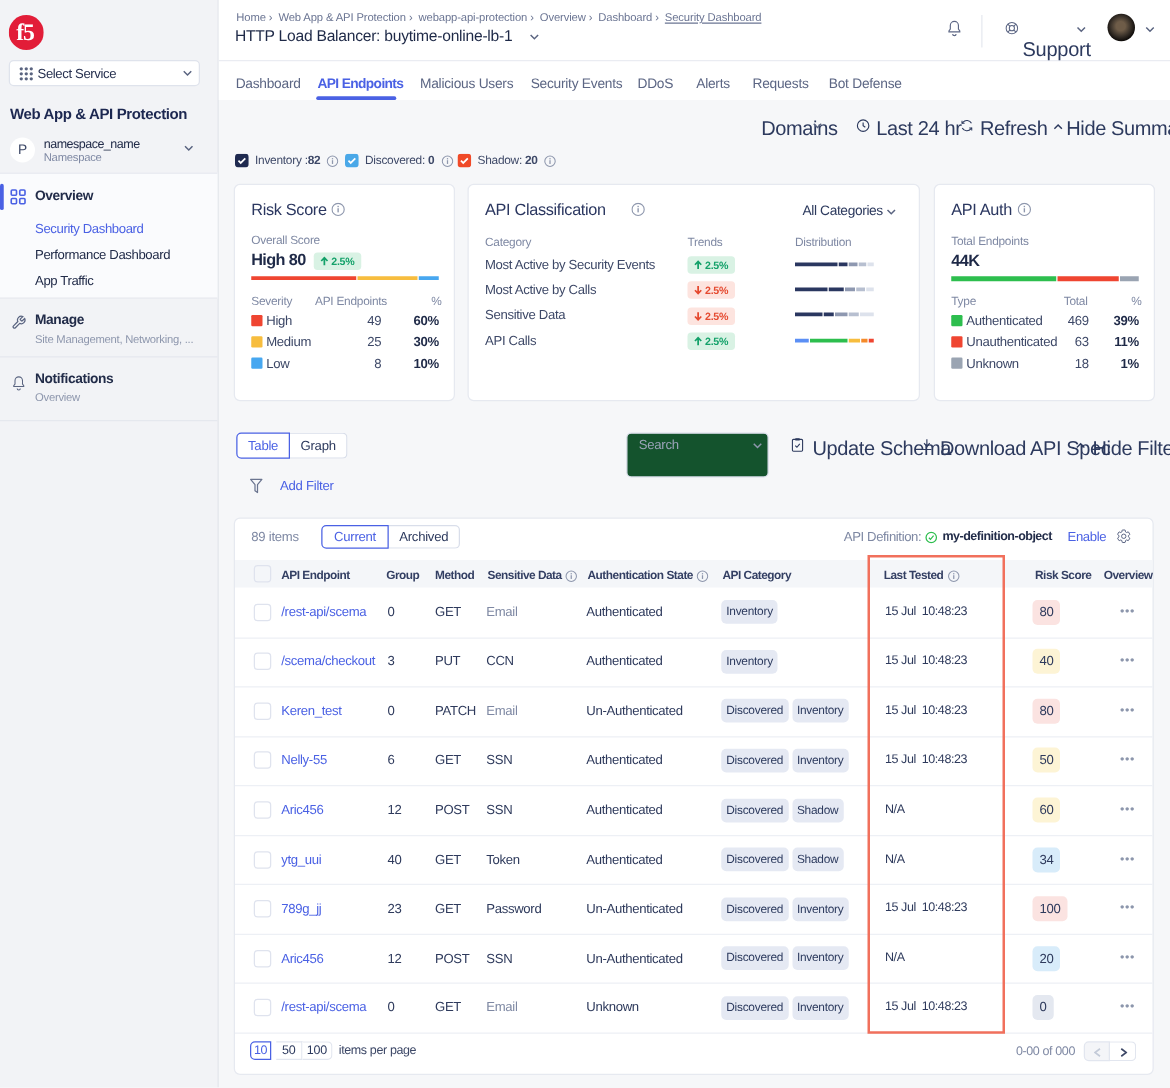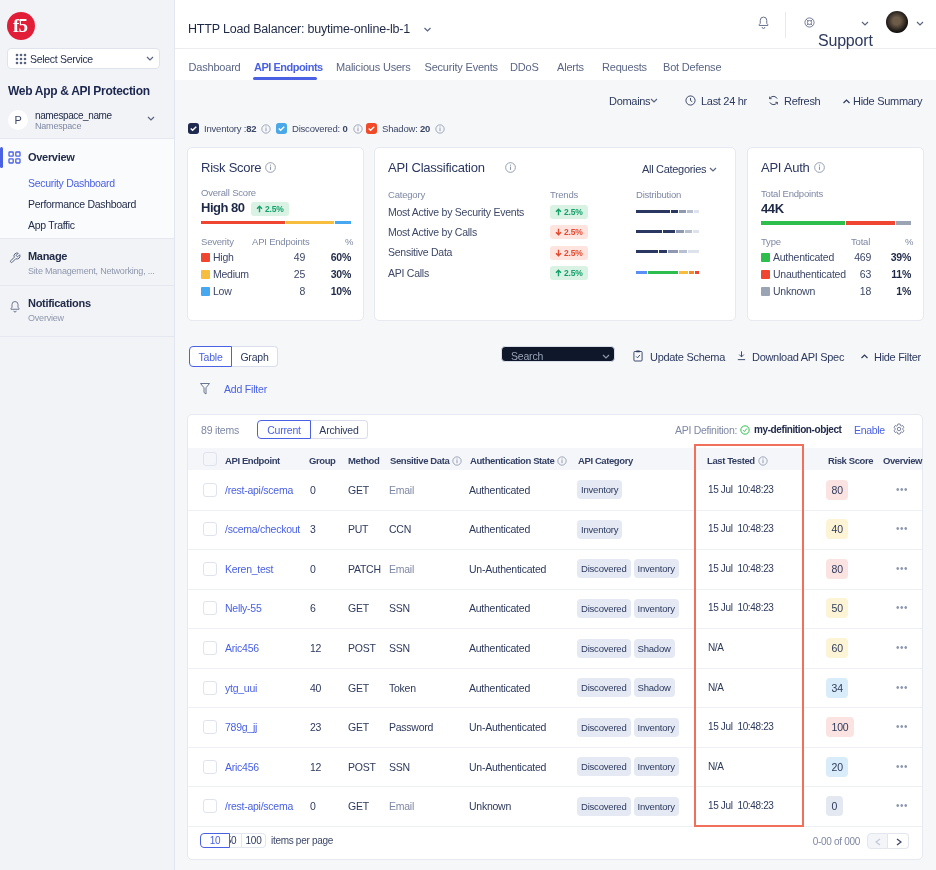--- a/index.html
+++ b/index.html
@@ -16,21 +16,21 @@
 #sb-overview{position:absolute;left:0;top:138px;width:174px;height:101px;background:#fafbfd;border-top:1px solid #e5e8ee;border-bottom:1px solid #e5e8ee}
 #sb-manage{position:absolute;left:0;top:239px;width:174px;height:47px;border-bottom:1px solid #e5e8ee}
 #sb-notif{position:absolute;left:0;top:286px;width:174px;height:51px;border-bottom:1px solid #e5e8ee}
 #sb-foot{position:absolute;left:0;top:847px;width:174px;height:23px;background:#fafbfd;border-top:1px solid #e5e8ee}
 .sb-sub{position:absolute;left:28px;font-size:10.5px;letter-spacing:-0.3px;color:#222c49;white-space:nowrap}
 
 #header{position:absolute;left:175px;top:0;width:761px;height:80px;background:#ffffff}
 #hline{position:absolute;left:0;top:48px;width:761px;height:1px;background:#eaecf2}
 .tab{position:absolute;top:61px;font-size:11px;color:#5c6684;white-space:nowrap}
 
-.toolbtn{position:absolute;top:95px;font-size:11px;letter-spacing:-0.3px;color:#2d3a5e;white-space:nowrap}
+.toolbtn{position:absolute;top:95px;font-size:16px;letter-spacing:-0.3px;color:#2d3a5e;white-space:nowrap}
 .card{position:absolute;background:#fff;border:1px solid #e6e9f0;border-radius:5px}
 .cardtitle{font-size:13px;color:#2b3760;letter-spacing:-0.25px;white-space:nowrap}
 .lbl{font-size:9.5px;color:#7e88a3;letter-spacing:-0.2px;white-space:nowrap}
 .pill{display:inline-flex;align-items:center;border-radius:3px;font-size:8.5px;font-weight:bold;letter-spacing:-0.2px}
 .pill.up{background:#d9f2e4;color:#13a169}
 .pill.down{background:#fde4df;color:#e54a30}
 .legend-sq{display:inline-block;width:9px;height:9px;margin-right:3px;border-radius:1px;vertical-align:-1px}
 .trow{font-size:10.5px;color:#3d4867;letter-spacing:-0.25px;white-space:nowrap}
 
 .th{position:absolute;font-size:9.5px;font-weight:bold;color:#333f63;top:455px;letter-spacing:-0.4px;white-space:nowrap}
@@ -102,20 +102,21 @@
     <svg class="abs" style="left:9px;top:14px" width="12" height="13" viewBox="0 0 24 26">
         <path d="M12 3a6 6 0 0 0-6 6v5.5L4 17v1.5h16V17l-2-2.5V9a6 6 0 0 0-6-6z" fill="none" stroke="#5a6480" stroke-width="1.7"></path>
         <path d="M9.5 21.5a2.5 2.5 0 0 0 5 0" fill="none" stroke="#5a6480" stroke-width="1.7"></path>
       </svg>
     <div class="abs nowrap" style="left:28px;top:11px;font-size:11px;font-weight:bold;letter-spacing:-0.3px;color:#222c49">Notifications</div>
     <div class="abs nowrap" style="left:28px;top:27px;font-size:9px;color:#8e97ad">Overview</div>
   </div>
 </div>
 
 <div id="header">
+  <div class="abs nowrap" style="left:14px;top:9px;font-size:9px;letter-spacing:-0.1px;color:#6b7593">Home ›&nbsp; Web App &amp; API Protection ›&nbsp; webapp-api-protection ›&nbsp; Overview ›&nbsp; Dashboard ›&nbsp; <span style="text-decoration:underline">Security Dashboard</span></div>
   <div class="abs nowrap" style="left:13px;top:22px;font-size:12.5px;letter-spacing:-0.2px;color:#1e2947">HTTP Load Balancer: buytime-online-lb-1</div>
   <svg class="abs" style="left:248px;top:27px" width="9" height="6" viewBox="0 0 8 6">
       <path d="M1 1l3 3 3-3" stroke="#5a6480" stroke-width="1.2" fill="none"></path>
     </svg>
   <div id="hline"></div>
   <svg class="abs" style="left:582px;top:15px" width="13" height="15" viewBox="0 0 24 26">
       <path d="M12 3a6 6 0 0 0-6 6v5.5L4 17v1.5h16V17l-2-2.5V9a6 6 0 0 0-6-6z" fill="none" stroke="#5c6684" stroke-width="1.7"></path>
       <path d="M9.5 21.5a2.5 2.5 0 0 0 5 0" fill="none" stroke="#5c6684" stroke-width="1.7"></path>
     </svg>
   <div class="abs" style="left:610px;top:12px;width:1px;height:26px;background:#e6e9f0"></div>
@@ -330,21 +331,21 @@
   <div class="abs trow" style="left:93px;top:102.5px;width:30px;text-align:right">469</div>
   <div class="abs trow" style="left:93px;top:119.5px;width:30px;text-align:right">63</div>
   <div class="abs trow" style="left:93px;top:136.5px;width:30px;text-align:right">18</div>
   <div class="abs trow" style="left:127px;top:102.5px;width:36px;text-align:right;font-weight:bold;color:#1e2947">39%</div>
   <div class="abs trow" style="left:127px;top:119.5px;width:36px;text-align:right;font-weight:bold;color:#1e2947">11%</div>
   <div class="abs trow" style="left:127px;top:136.5px;width:36px;text-align:right;font-weight:bold;color:#1e2947">1%</div>
 </div>
 
 <div class="abs" style="left:189px;top:346px;width:43px;height:21px;background:#fff;border:1px solid #4a61e4;border-radius:4px 0 0 4px;font-size:10.5px;letter-spacing:-0.2px;color:#4a61e4;text-align:center;line-height:20px;z-index:2">Table</div>
 <div class="abs" style="left:232px;top:346px;width:46px;height:21px;background:#fff;border:1px solid #d9deea;border-left:none;border-radius:0 4px 4px 0;font-size:10.5px;letter-spacing:-0.2px;color:#2d3a5e;text-align:center;line-height:20px">Graph</div>
-<div class="abs" style="left:501px;top:346px;width:114px;height:16px;background:#0f172a;border:1px solid #d9deea;border-radius:4px">
+<div class="abs" style="left:501px;top:346px;width:114px;height:36px;background:#14532d;border:1px solid #d9deea;border-radius:4px">
   <div class="abs" style="left:9px;top:3px;font-size:10.5px;color:#9aa3b8">Search</div>
   <svg class="abs" style="left:100px;top:7px" width="8" height="6" viewBox="0 0 8 6">
       <path d="M1 1l3 3 3-3" stroke="#8e97ad" stroke-width="1.2" fill="none"></path>
     </svg>
 </div>
 <svg class="abs" style="left:633px;top:350px" width="10" height="12" viewBox="0 0 22 26">
     <g fill="none" stroke="#2d3a5e" stroke-width="2">
       <rect x="2" y="3" width="18" height="21" rx="2"></rect>
       <rect x="7" y="1" width="8" height="4" rx="1" fill="#2d3a5e" stroke="none"></rect>
       <path d="M7 14l3 3 5-6"></path>
@@ -503,21 +504,21 @@
 <div class="td" style="left:469px;top:800.2px">Unknown</div>
 <div class="td" style="left:577px;top:796.7px"><span class="chip">Discovered</span><span class="chip">Inventory</span></div>
 <div class="td" style="left:708px;top:800.2px;letter-spacing:-0.35px;font-size:10px">15 Jul&nbsp; 10:48:23</div>
 <div class="risk" style="top:796.2px;background:#e4e8f0">0</div>
 <div class="dots" style="top:800.2px">•••</div>
 <div class="rowline" style="top:826.0px"></div>
 </div>
 
 <div class="abs" style="left:694px;top:444px;width:110px;height:383px;border:2px solid #f1705c;z-index:5"></div>
 
-<div class="abs" style="left:200px;top:833px;width:30px;height:15px;background:#fff;border:1px solid #4a61e4;border-radius:4px 0 0 4px;font-size:10px;color:#4a61e4;text-align:center;line-height:14px;z-index:2">10</div>
+<div class="abs" style="left:200px;top:833px;width:17px;height:15px;background:#fff;border:1px solid #4a61e4;border-radius:4px 0 0 4px;font-size:10px;color:#4a61e4;text-align:center;line-height:14px;z-index:2">10</div>
 <div class="abs" style="left:221px;top:833px;width:21px;height:15px;background:#fff;border:1px solid #e2e6ef;border-left:none;font-size:10px;color:#2d3a5e;text-align:center;line-height:14px">50</div>
 <div class="abs" style="left:242px;top:833px;width:24px;height:15px;background:#fff;border:1px solid #e2e6ef;border-left:none;border-radius:0 4px 4px 0;font-size:10px;color:#2d3a5e;text-align:center;line-height:14px">100</div>
 <div class="abs nowrap" style="left:271px;top:835px;font-size:10px;letter-spacing:-0.3px;color:#3d4867">items per page</div>
 <div class="abs gray nowrap" style="left:803px;top:836px;width:57px;font-size:10px;letter-spacing:-0.3px;text-align:right">0-00 of 000</div>
 <div class="abs" style="left:867px;top:833px;width:21px;height:16px;background:#f4f5f8;border:1px solid #e2e6ef;border-radius:4px 0 0 4px">
   <svg style="margin:4px 0 0 7px" width="6" height="8" viewBox="0 0 6 8">
       <path d="M5 1L1 4l4 3" stroke="#c3cad8" stroke-width="1.3" fill="none"></path>
     </svg>
 </div>
 <div class="abs" style="left:888px;top:833px;width:21px;height:16px;background:#fff;border:1px solid #e2e6ef;border-left:none;border-radius:0 4px 4px 0">

